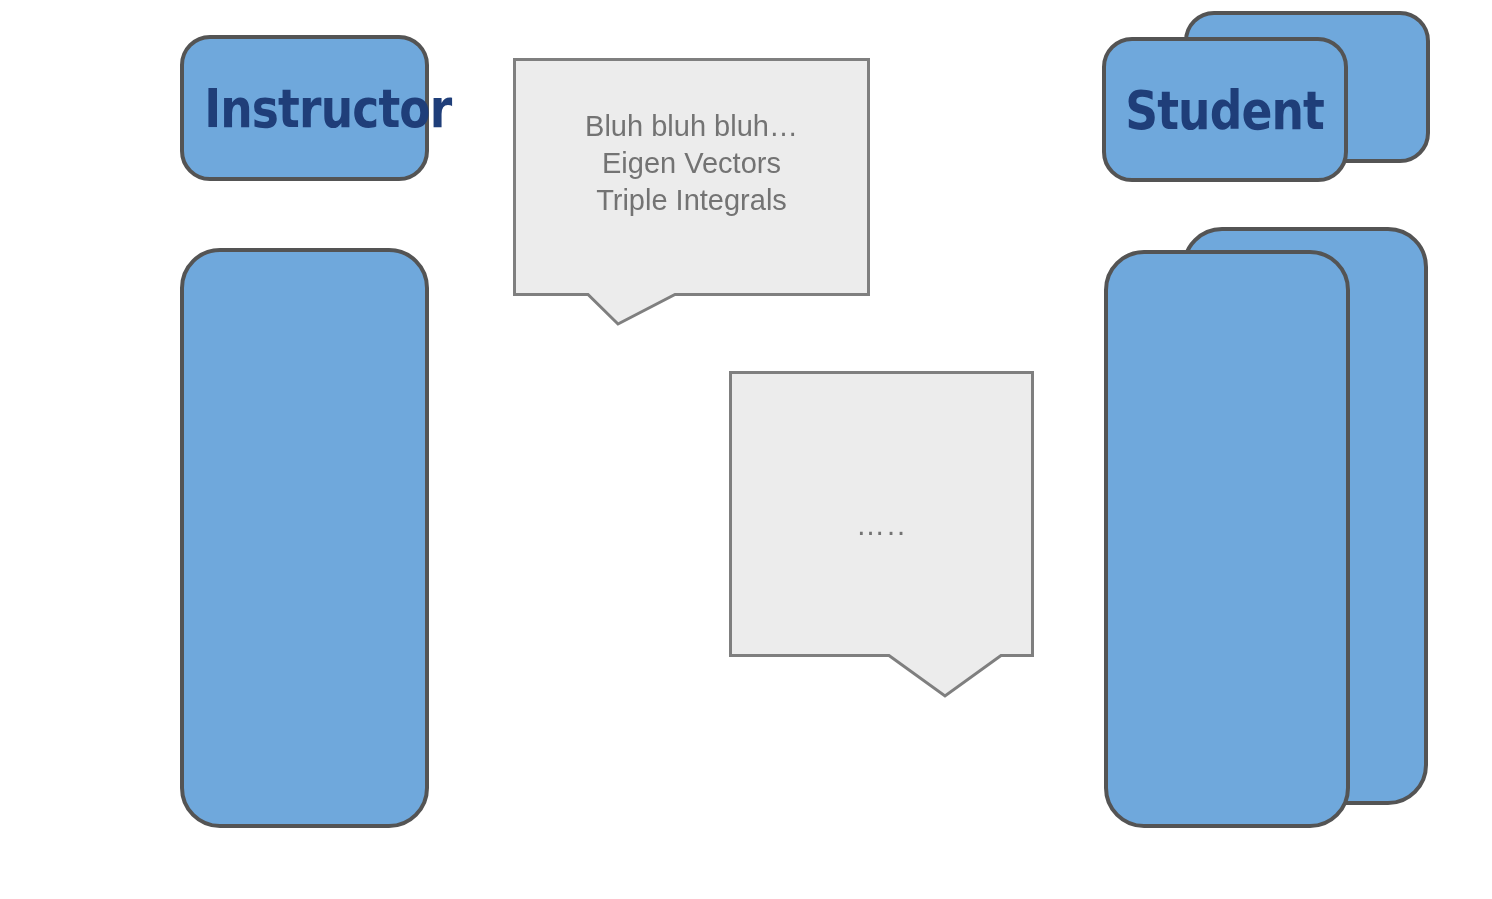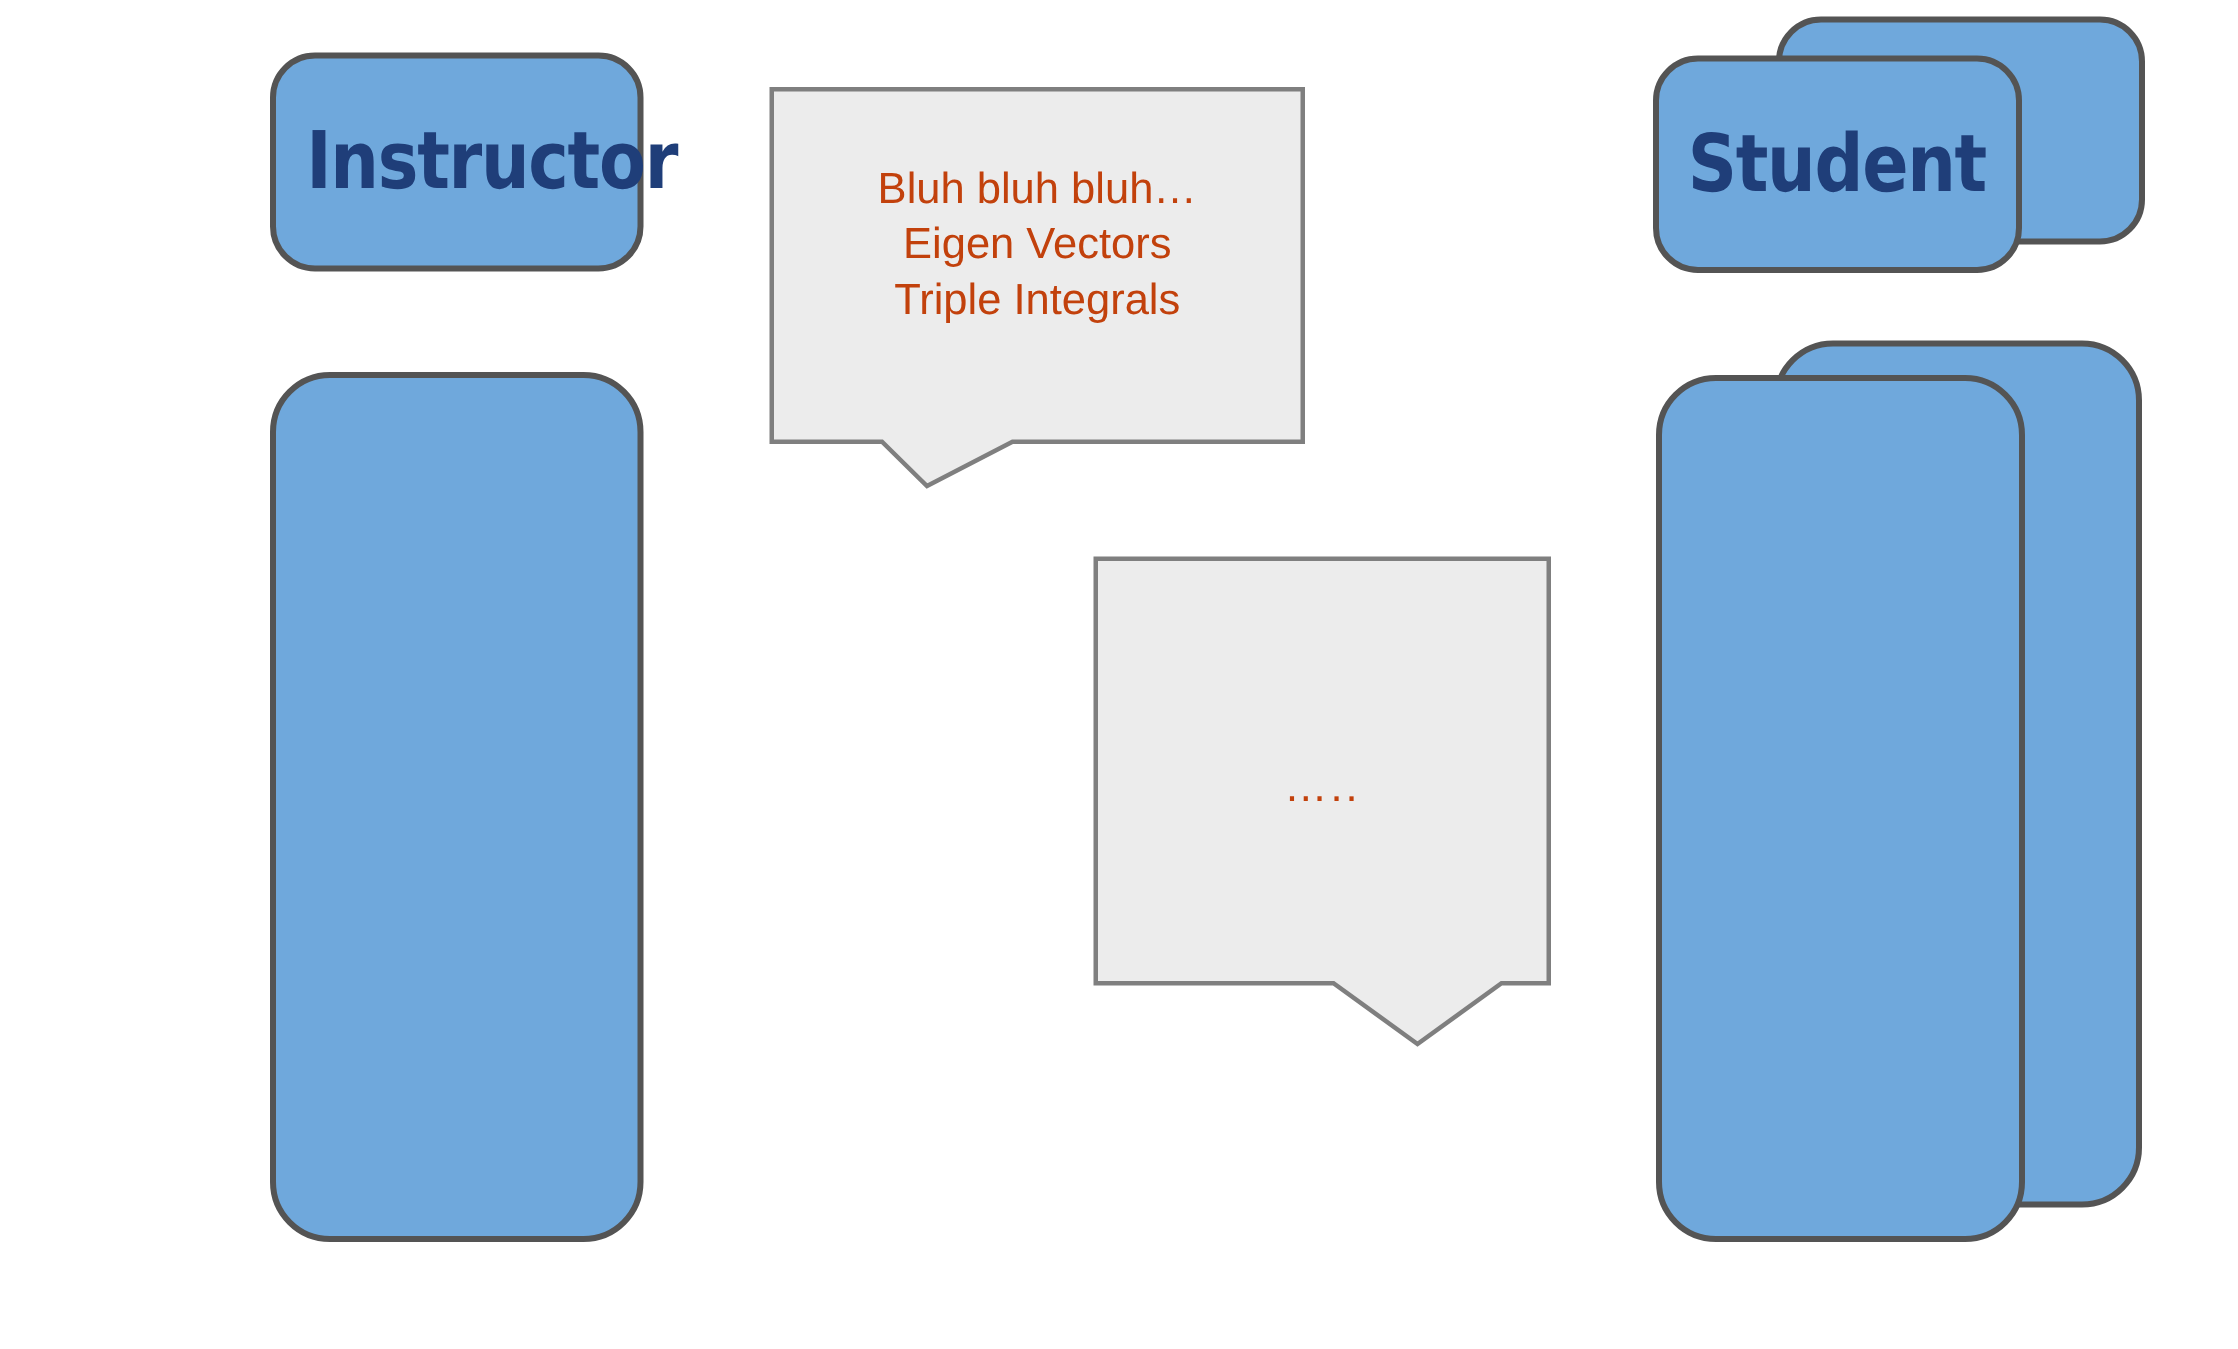--- a/index.html
+++ b/index.html
@@ -58,21 +58,21 @@
     position: absolute;
     left: 0;
     top: 0;
     overflow: visible;
   }
   .bubble-text {
     position: absolute;
     left: 0;
     right: 0;
     text-align: center;
-    color: #c2410c;
+    color: #737373;
     font-family: "Liberation Sans", sans-serif;
     font-size: 29px;
     line-height: 1.28;
     white-space: pre-line;
     pointer-events: none;
   }
   .bubble-text.dots {
     font-size: 29px;
     letter-spacing: 2px;
   }

